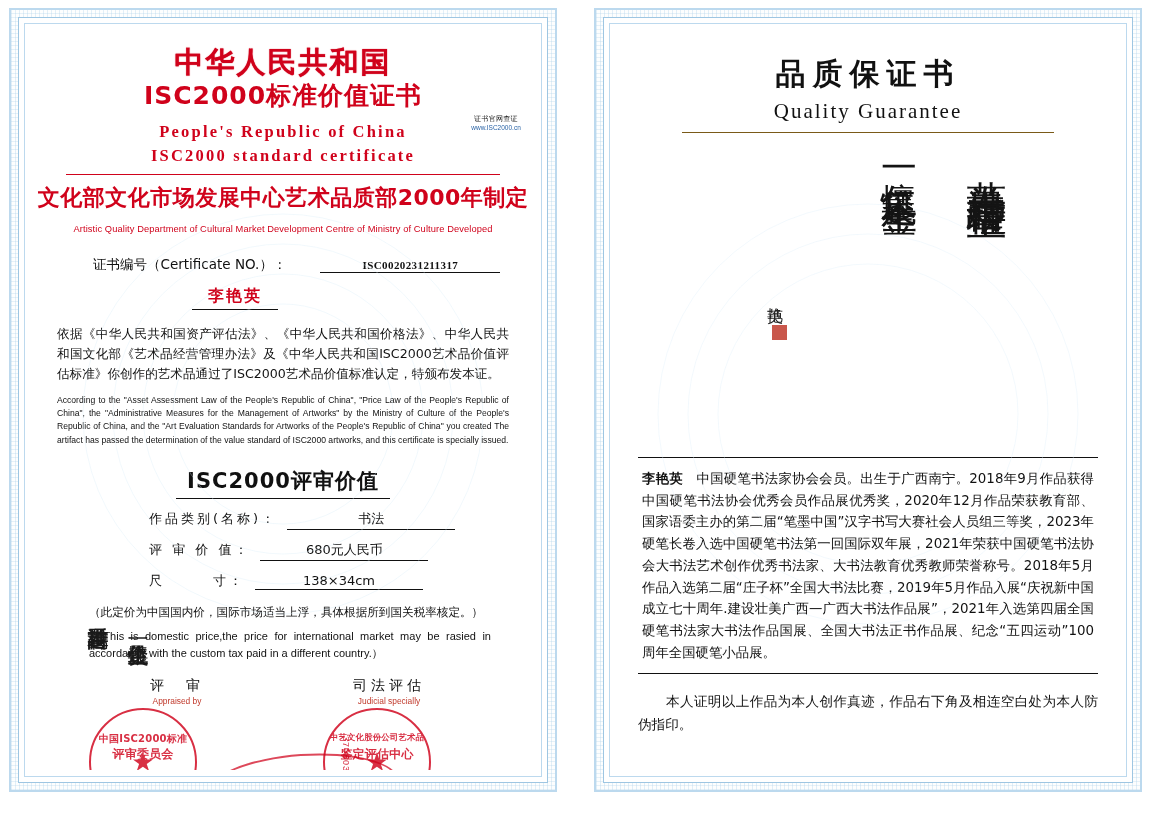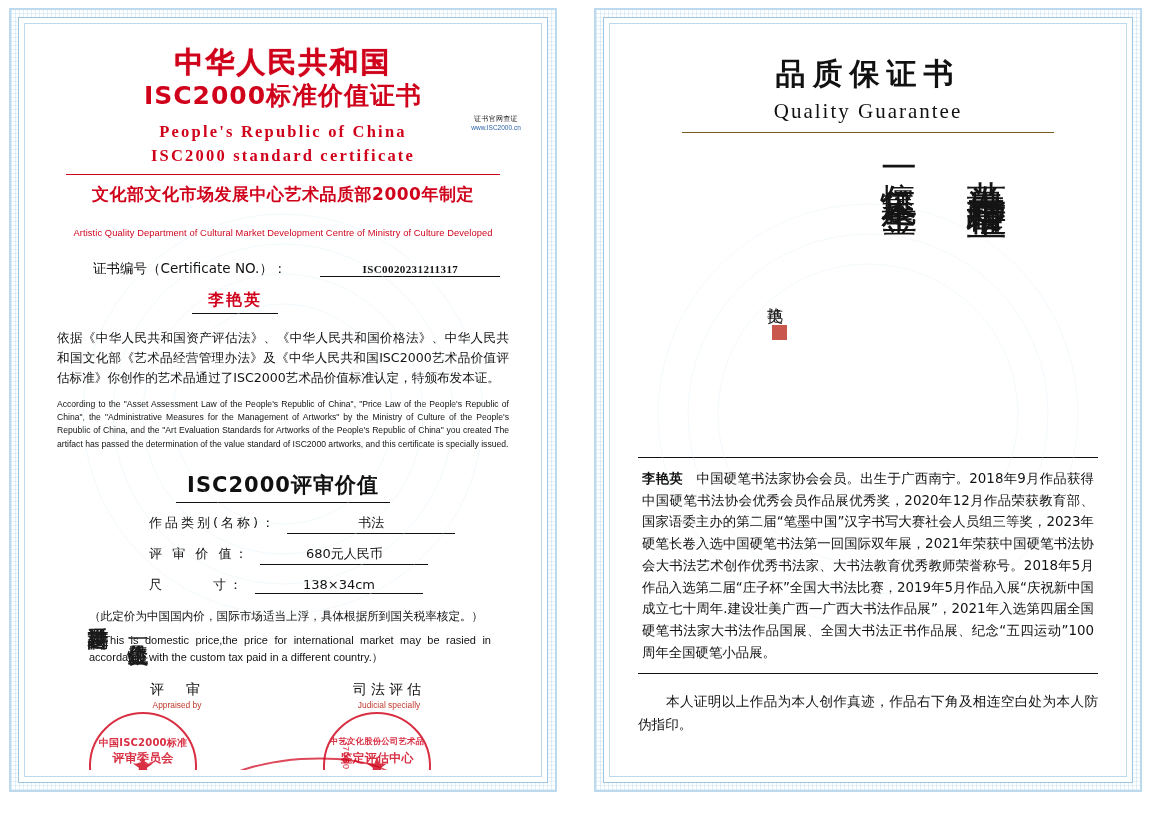--- a/index.html
+++ b/index.html
@@ -103,30 +103,30 @@
   .red-rule {
     width: 86%;
     margin: 6px auto 0 auto;
     border-top: 1px solid #d0021b;
   }
   .dept-zh {
     text-align: center;
     color: #d0021b;
     font-family: "DejaVu Sans", sans-serif;
     font-weight: bold;
-    font-size: 17px;
+    font-size: 22px;
     margin-top: 8px;
     letter-spacing: .5px;
   }
   .dept-en {
     text-align: center;
     color: #d0021b;
     font-family: "Liberation Sans", sans-serif;
     font-size: 9.3px;
-    margin-top: 22px;
+    margin-top: 11px;
     letter-spacing: .1px;
   }
 
   .qr-wrap {
     position: absolute;
     right: 6px;
     top: 18px;
     width: 66px;
     text-align: center;
   }

